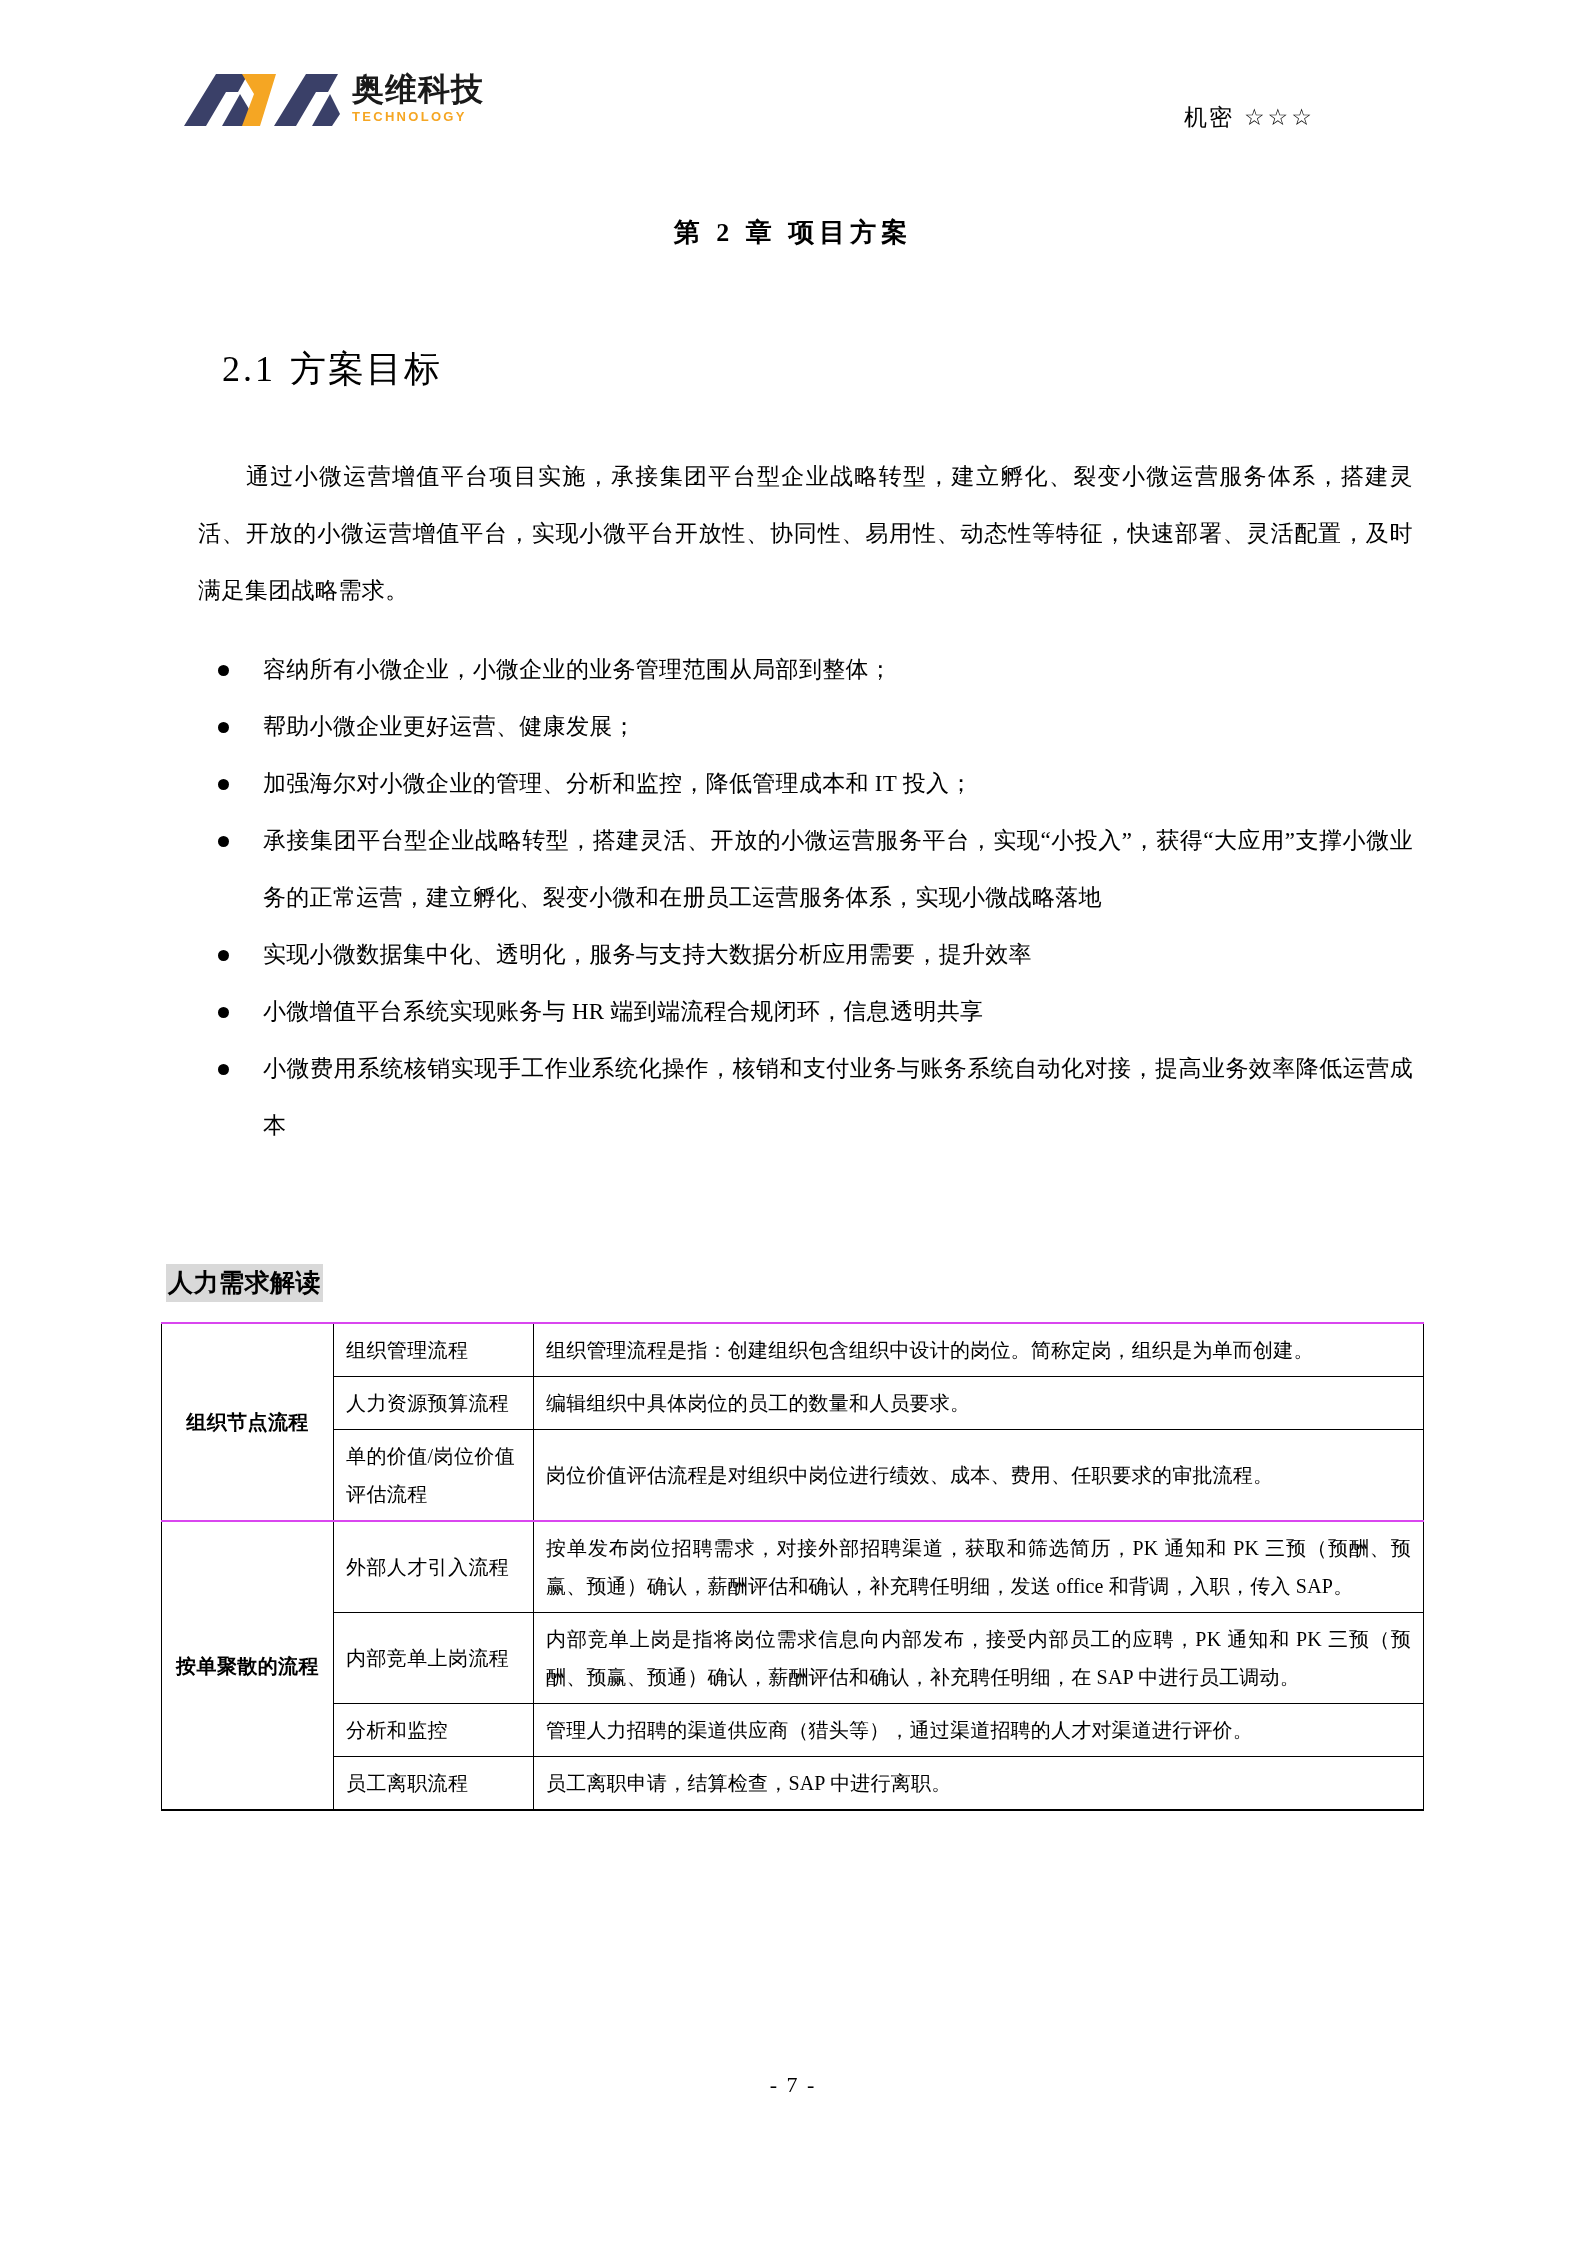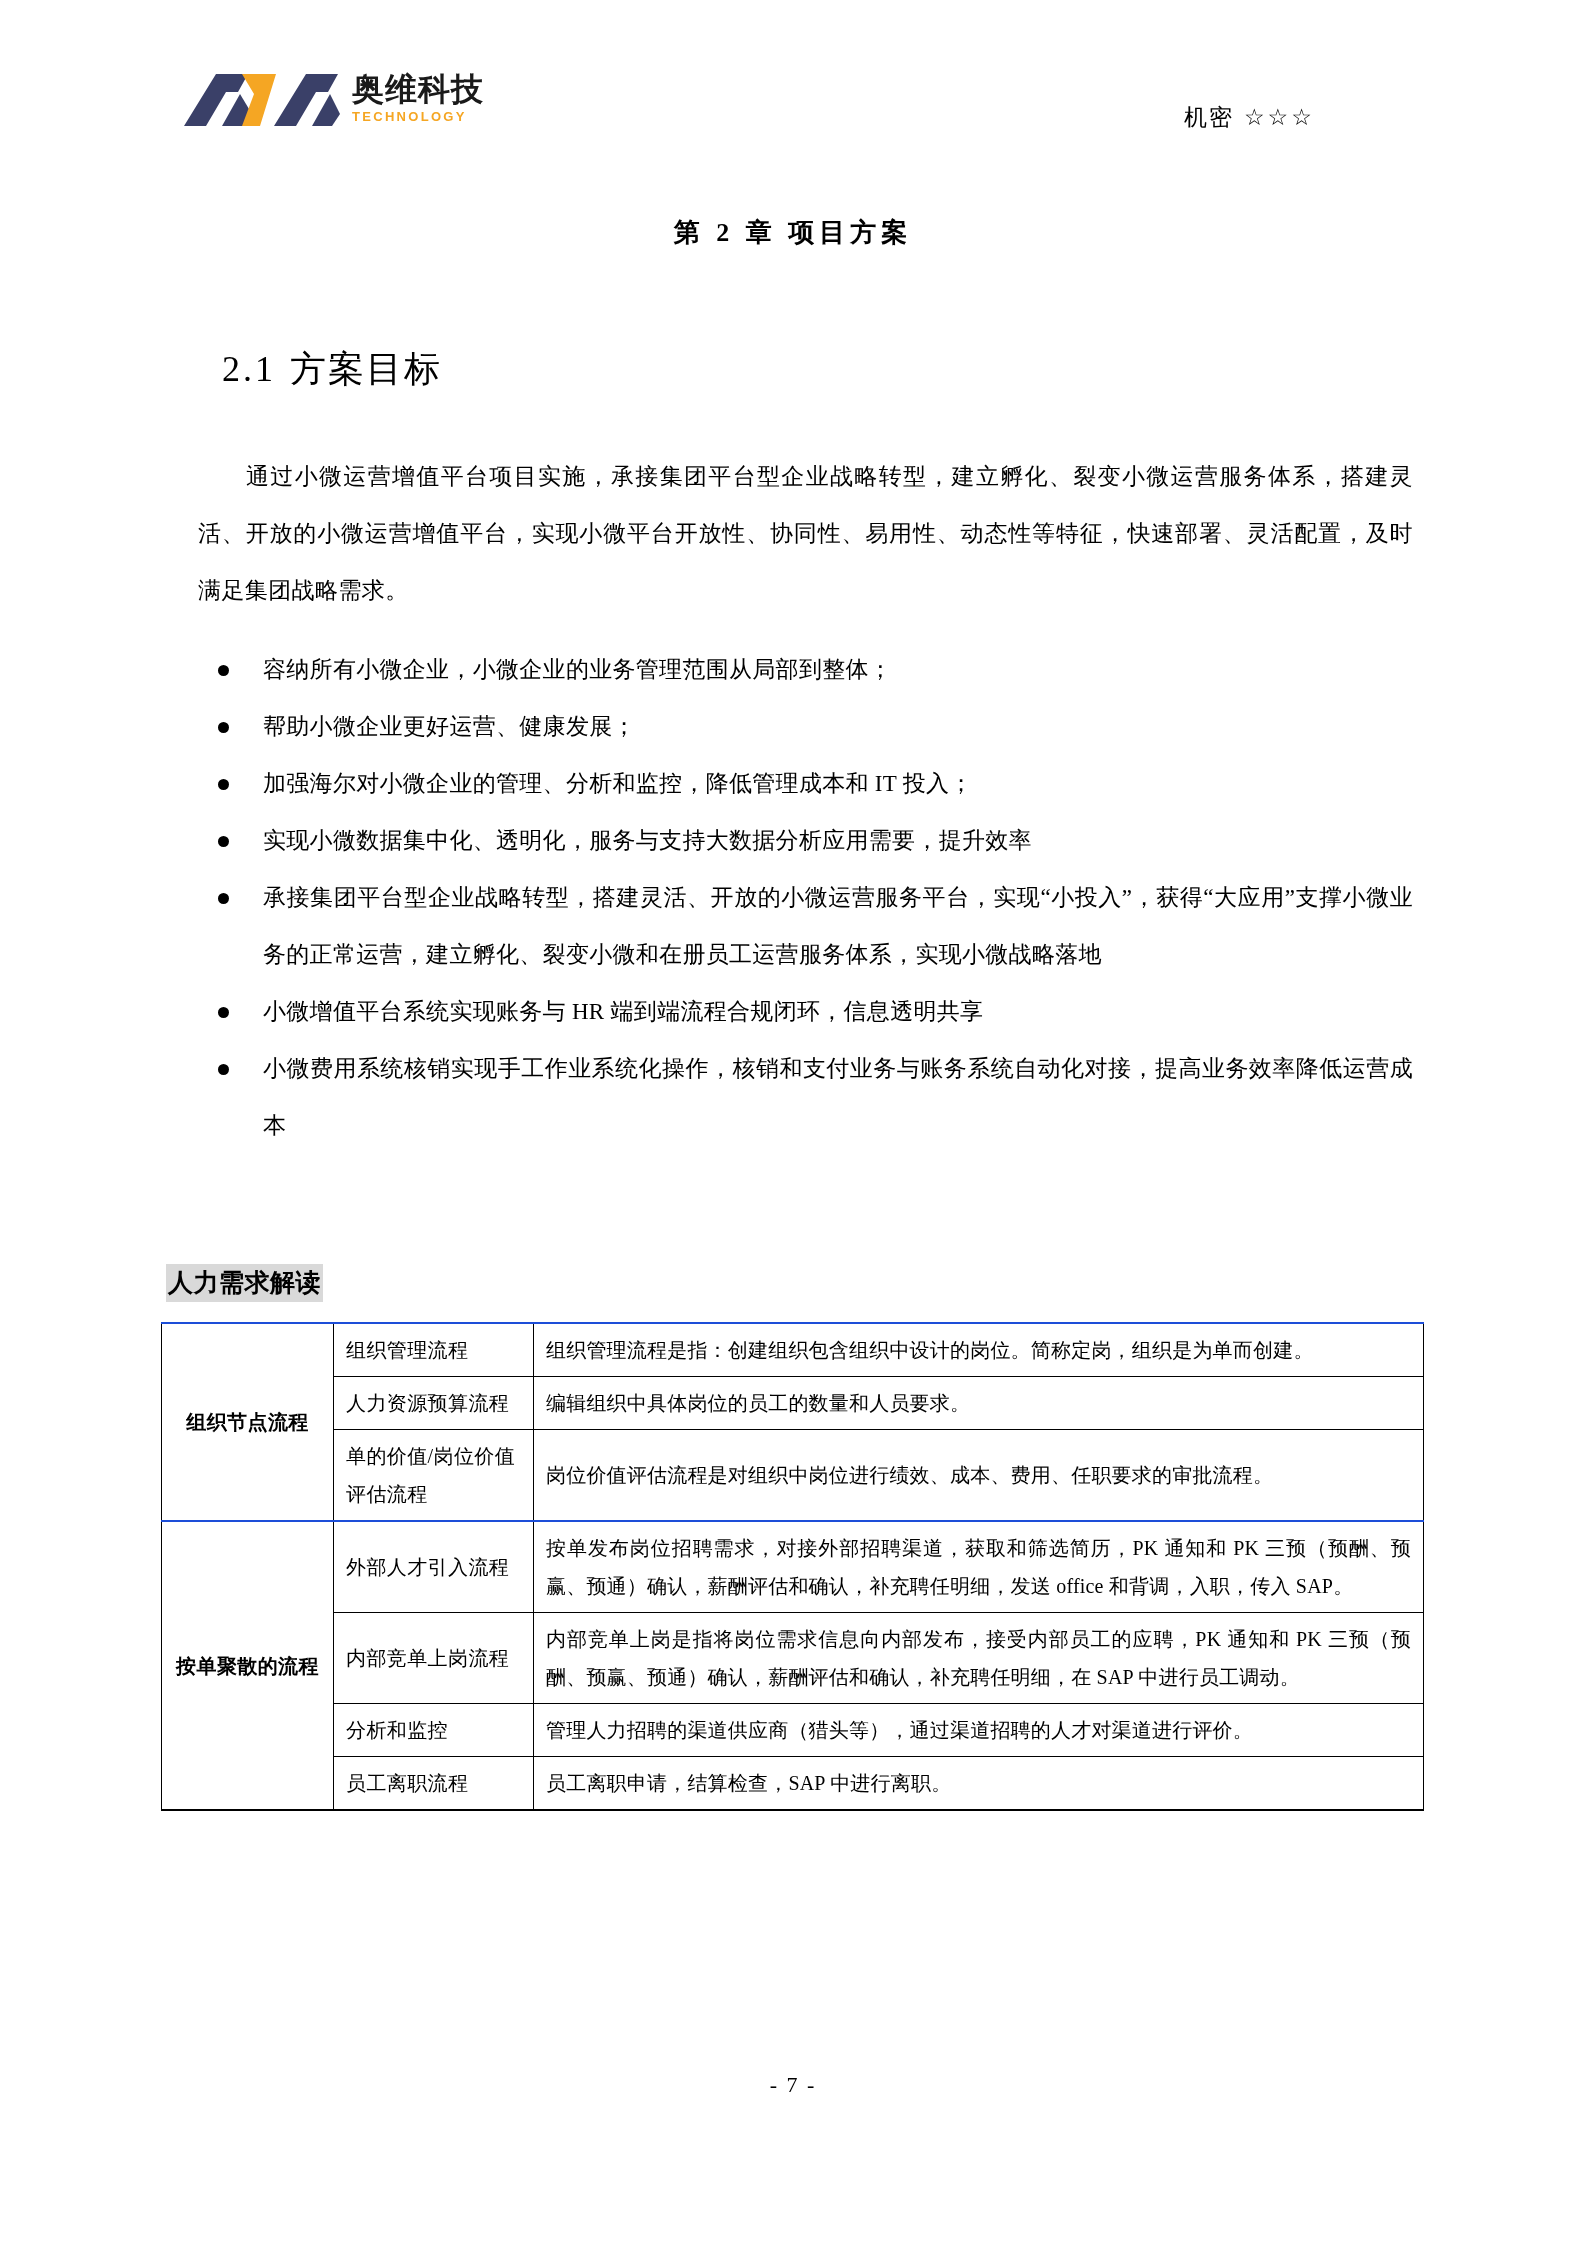--- a/index.html
+++ b/index.html
@@ -190,21 +190,21 @@
     letter-spacing: 0.4px;
     padding-left: 16px;
   }
   td.c3 {
     width: 890px;
     text-align: justify;
     letter-spacing: 0.2px;
     padding-left: 16px;
     padding-right: 14px;
   }
-  tr.group-start td { border-top: 2px solid #1d4ed8; }
+  tr.group-start td { border-top: 2px solid #d946ef; }
   table.matrix { border-top: 2px solid #000; border-bottom: 2px solid #000; }
   td.c1 { border-left: 2px solid #000; }
   td.c3 { border-right: 2px solid #000; }
 
   
   .footer {
     position: absolute;
     top: 2072px;
     left: 0;
     width: 1586px;
@@ -250,22 +250,22 @@
     <span class="num">2.1</span><span>方案目标</span>
   </div>
 
   <div class="content">
     <p class="para">通过小微运营增值平台项目实施，承接集团平台型企业战略转型，建立孵化、裂变小微运营服务体系，搭建灵活、开放的小微运营增值平台，实现小微平台开放性、协同性、易用性、动态性等特征，快速部署、灵活配置，及时满足集团战略需求。</p>
 
     <ul class="bullets">
       <li>容纳所有小微企业，小微企业的业务管理范围从局部到整体；</li>
       <li>帮助小微企业更好运营、健康发展；</li>
       <li>加强海尔对小微企业的管理、分析和监控，降低管理成本和 IT 投入；</li>
+      <li>承接集团平台型企业战略转型，搭建灵活、开放的小微运营服务平台，实现“小投入”，获得“大应用”支撑小微业务的正常运营，建立孵化、裂变小微和在册员工运营服务体系，实现小微战略落地</li>
       <li>实现小微数据集中化、透明化，服务与支持大数据分析应用需要，提升效率</li>
-      <li>承接集团平台型企业战略转型，搭建灵活、开放的小微运营服务平台，实现“小投入”，获得“大应用”支撑小微业务的正常运营，建立孵化、裂变小微和在册员工运营服务体系，实现小微战略落地</li>
       <li>小微增值平台系统实现账务与 HR 端到端流程合规闭环，信息透明共享</li>
       <li>小微费用系统核销实现手工作业系统化操作，核销和支付业务与账务系统自动化对接，提高业务效率降低运营成本</li>
     </ul>
   </div>
 
   <div class="hl-label-wrap">
     <span class="hl-label">人力需求解读</span>
   </div>
 
   <div class="tbl-wrap">

